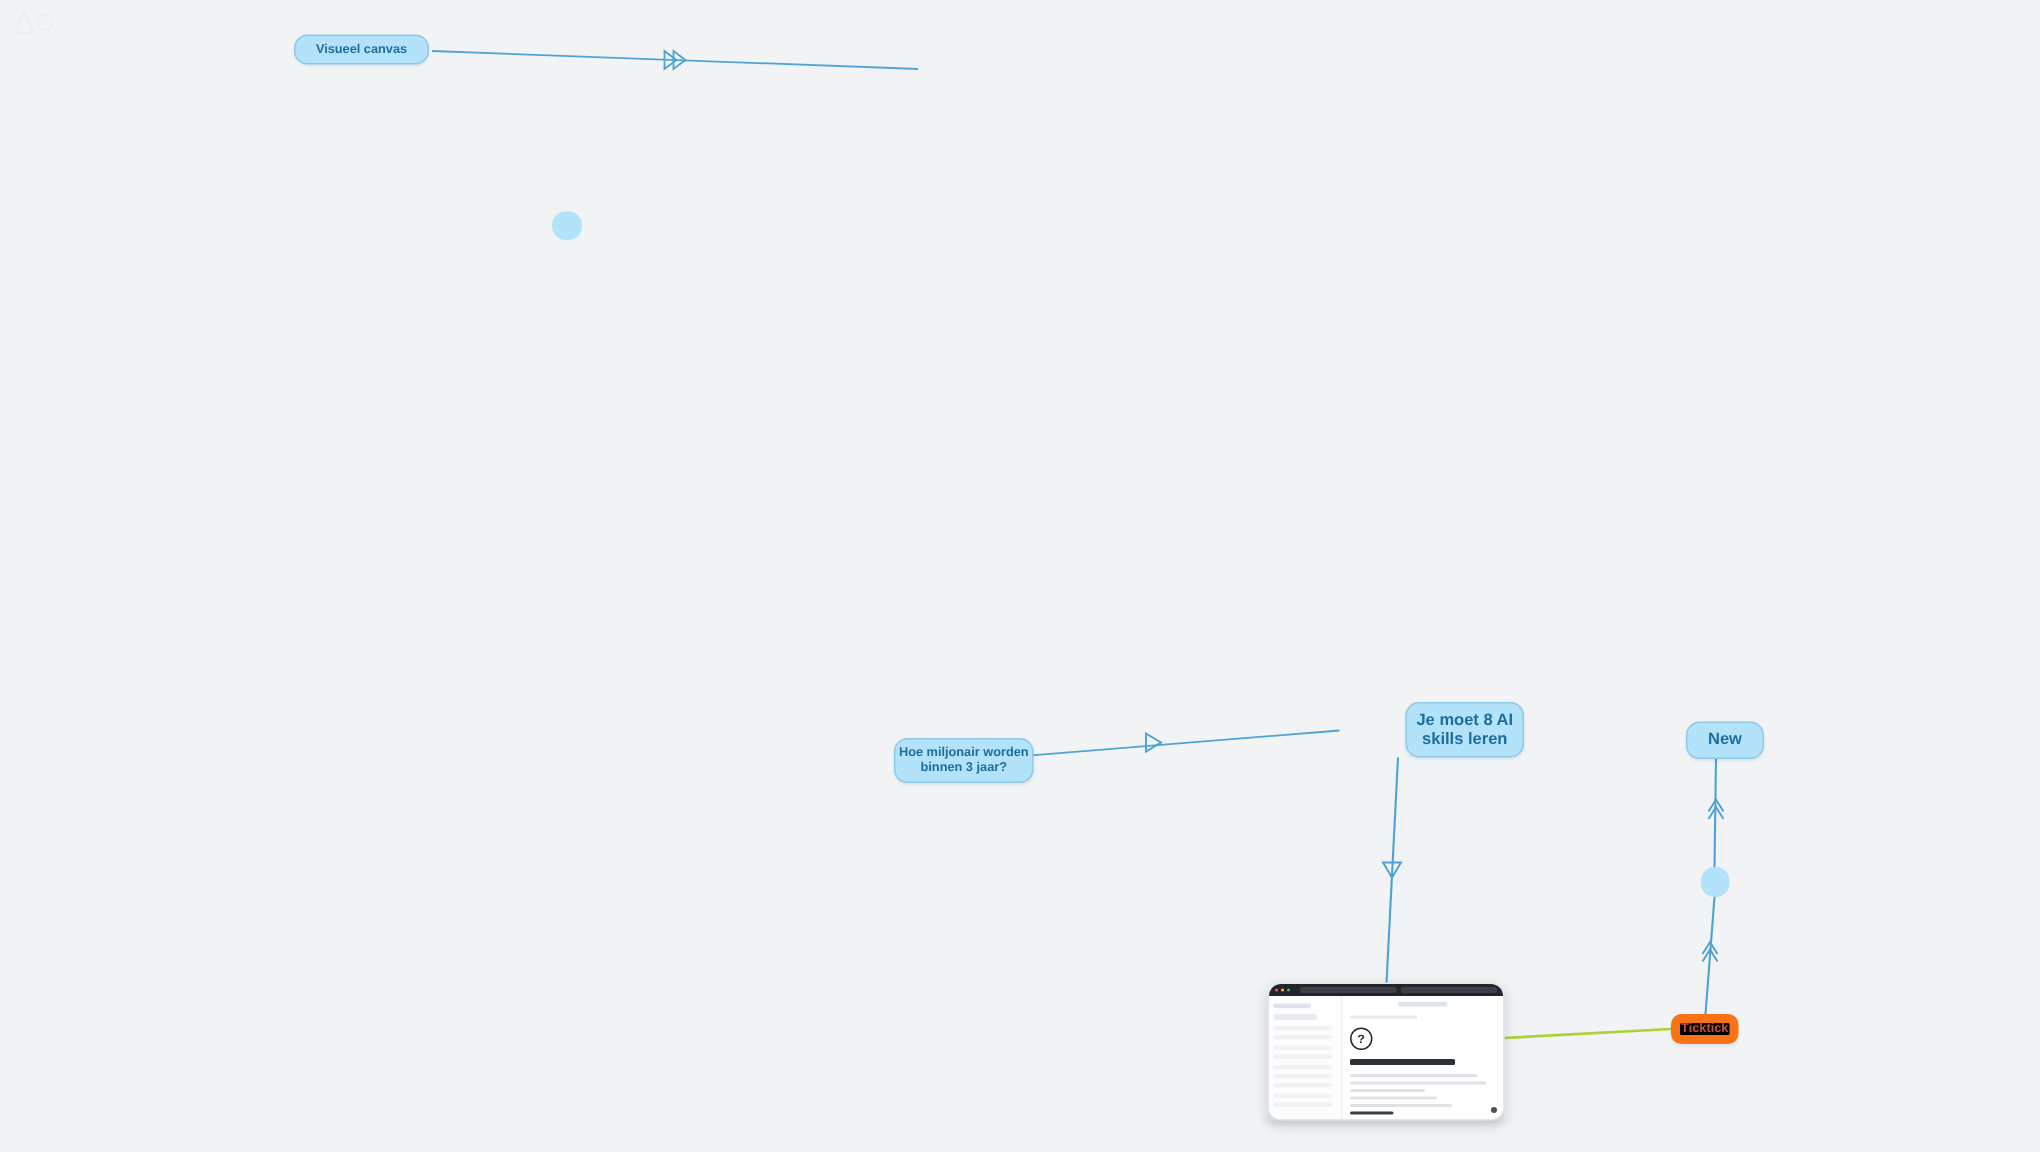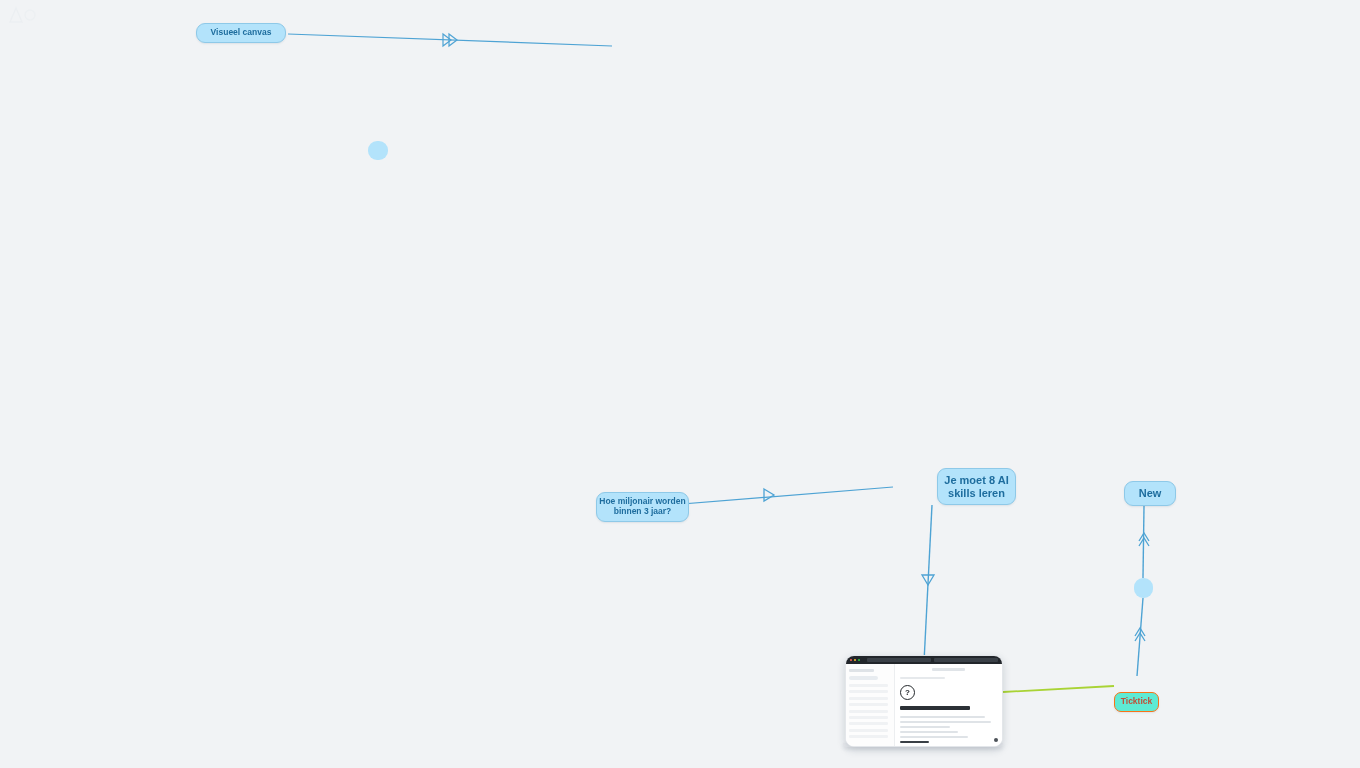--- a/index.html
+++ b/index.html
@@ -38,26 +38,25 @@
     font-weight: bold;
     line-height: 1.15;
     box-shadow: 0 1px 2px rgba(40,80,110,0.10);
     user-select: none;
   }
   .node.small-text { font-size: 8.5px; }
   .node.mid-text { font-size: 11px; }
   .node.big-text { font-size: 14px; }
   .node.empty { background: #b3e3fb; border: none; box-shadow: none; }
   .node.salmon {
-    background: #5eead4;
-    border: 1px solid #f97316;
+    background: #000000;
+    border: 6px solid #f97316;
     color: #c0503a;
     font-size: 8.5px;
     border-radius: 7px;
-    margin-top: 16px;
   }
 
   
   #shot-card {
     position: absolute;
     left: 845px;
     top: 655px;
     width: 156px;
     height: 90px;
     border-radius: 9px;

